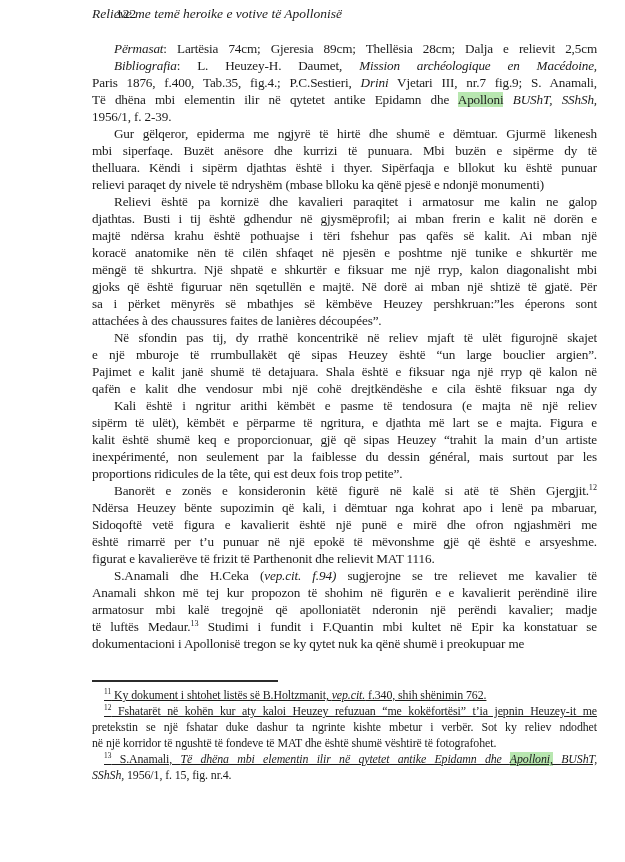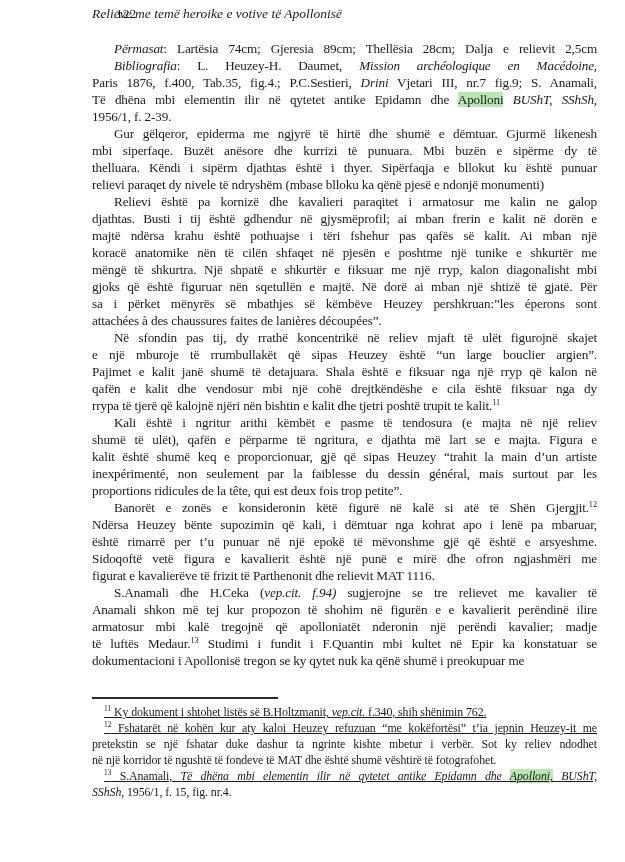--- a/index.html
+++ b/index.html
@@ -69,34 +69,33 @@
           <div class="bline j"><span>mëngë të shkurtra. Një shpatë e shkurtër e fiksuar me një rryp, kalon diagonalisht mbi</span></div>
           <div class="bline j"><span>gjoks që është figuruar nën sqetullën e majtë. Në dorë ai mban një shtizë të gjatë. Për</span></div>
           <div class="bline j"><span>sa i përket mënyrës së mbathjes së këmbëve Heuzey pershkruan:”les éperons sont</span></div>
           <div class="bline last"><span>attachées à des chaussures faites de lanières découpées”.</span></div>
         </div>
         <div>
           <div class="bline j ind"><span>Në sfondin pas tij, dy rrathë koncentrikë në reliev mjaft të ulët figurojnë skajet</span></div>
           <div class="bline j"><span>e një mburoje të rrumbullakët që sipas Heuzey është “un large bouclier argien”.</span></div>
           <div class="bline j"><span>Pajimet e kalit janë shumë të detajuara. Shala është e fiksuar nga një rryp që kalon në</span></div>
           <div class="bline j"><span>qafën e kalit dhe vendosur mbi një cohë drejtkëndëshe e cila është fiksuar nga dy</span></div>
-          <div class="bline last"><span>rrypa të tjerë që kalojnë njëri nën bishtin e kalit dhe tjetri poshtë trupit te kalit.</span><sup>11</sup></div>
         </div>
         <div>
           <div class="bline j ind"><span>Kali është i ngritur arithi këmbët e pasme të tendosura (e majta në një reliev</span></div>
-          <div class="bline j"><span>shumë të ulët), qafën e përparme të ngritura, e djathta më lart se e majta. Figura e</span></div>
+          <div class="bline j"><span>sipërm të ulët), këmbët e përparme të ngritura, e djathta më lart se e majta. Figura e</span></div>
           <div class="bline j"><span>kalit është shumë keq e proporcionuar, gjë që sipas Heuzey “trahit la main d’un artiste</span></div>
           <div class="bline j"><span>inexpérimenté, non seulement par la faiblesse du dessin général, mais surtout par les</span></div>
           <div class="bline last"><span>proportions ridicules de la tête, qui est deux fois trop petite”.</span></div>
         </div>
         <div>
           <div class="bline j ind"><span>Banorët e zonës e konsideronin këtë figurë në kalë si atë të Shën Gjergjit.</span><sup>12</sup></div>
           <div class="bline j"><span>Ndërsa Heuzey bënte supozimin që kali, i dëmtuar nga kohrat apo i lenë pa mbaruar,</span></div>
+          <div class="bline j"><span>Sidoqoftë vetë figura e kavalierit është një punë e mirë dhe ofron ngjashmëri me</span></div>
           <div class="bline j"><span>është rimarrë per t’u punuar në një epokë të mëvonshme gjë që është e arsyeshme.</span></div>
-          <div class="bline j"><span>Sidoqoftë vetë figura e kavalierit është një punë e mirë dhe ofron ngjashmëri me</span></div>
           <div class="bline last"><span>figurat e kavalierëve të frizit të Parthenonit dhe relievit MAT 1116.</span></div>
         </div>
         <div>
           <div class="bline j ind"><span>S.Anamali dhe H.Ceka (</span><span class="it">vep.cit. f.94)</span><span> sugjerojne se tre relievet me kavalier të</span></div>
           <div class="bline j"><span>Anamali shkon më tej kur propozon të shohim në figurën e e kavalierit perëndinë ilire</span></div>
           <div class="bline j"><span>armatosur mbi kalë tregojnë që apolloniatët nderonin një perëndi kavalier; madje</span></div>
           <div class="bline j"><span>të luftës Medaur.</span><sup>13</sup><span> Studimi i fundit i F.Quantin mbi kultet në Epir ka konstatuar se</span></div>
           <div class="bline last"><span>dokumentacioni i Apollonisë tregon se ky qytet nuk ka qënë shumë i preokupuar me</span></div>
         </div>
       </div>

